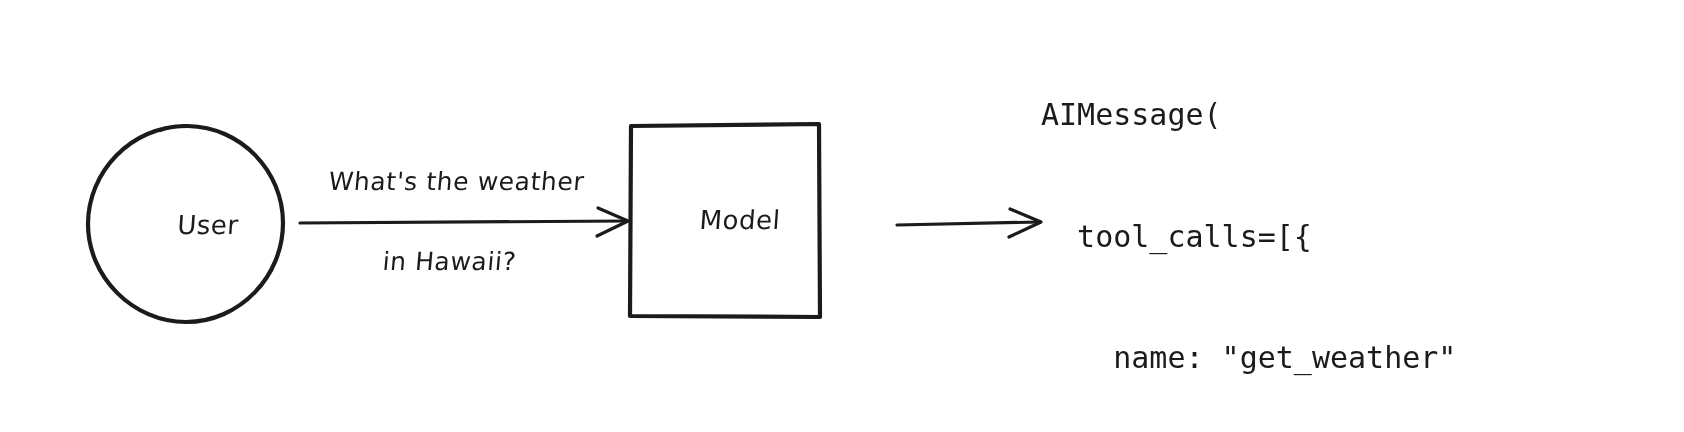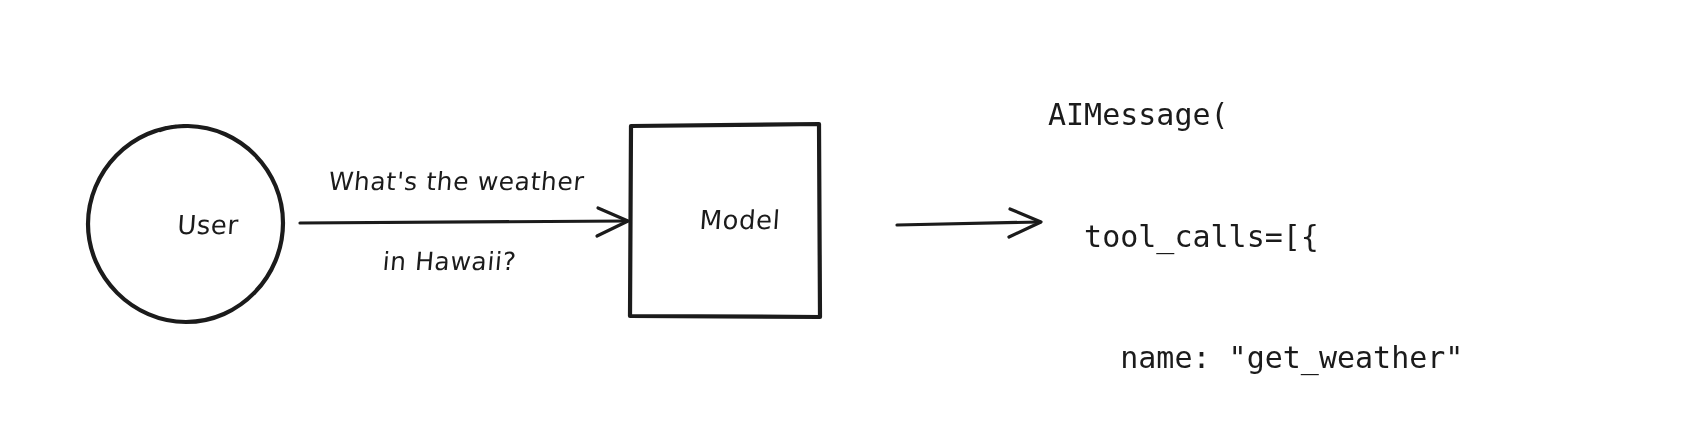--- a/index.html
+++ b/index.html
@@ -73,21 +73,21 @@
     position: absolute;
     left: 1041px;
     top: 14px;
     font-family: "DejaVu Sans Mono", monospace;
     font-size: 30px;
     line-height: 40.5px;
     color: #1b1b1b;
     white-space: pre;
     letter-spacing: 0px;
   }
-  #code-block .cline { display: block; margin-left: 7px; }
+  #code-block .cline { display: block; }
 </style>
 </head>
 <body>
 
 <svg id="canvas" viewBox="0 0 1684 432" xmlns="http://www.w3.org/2000/svg">
 
   <g>
     <path d="M 186 126
              C 131 126, 88 172, 88 224
              C 88 277, 133 322, 186 322

